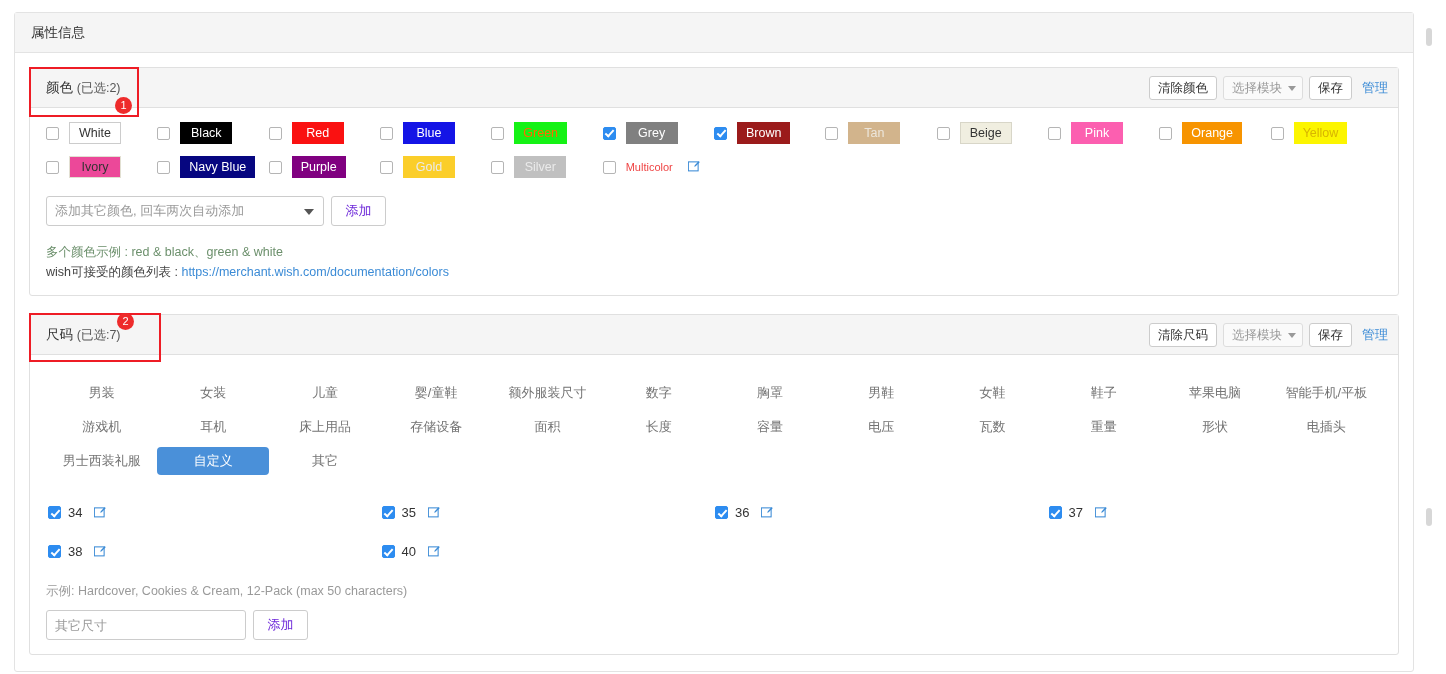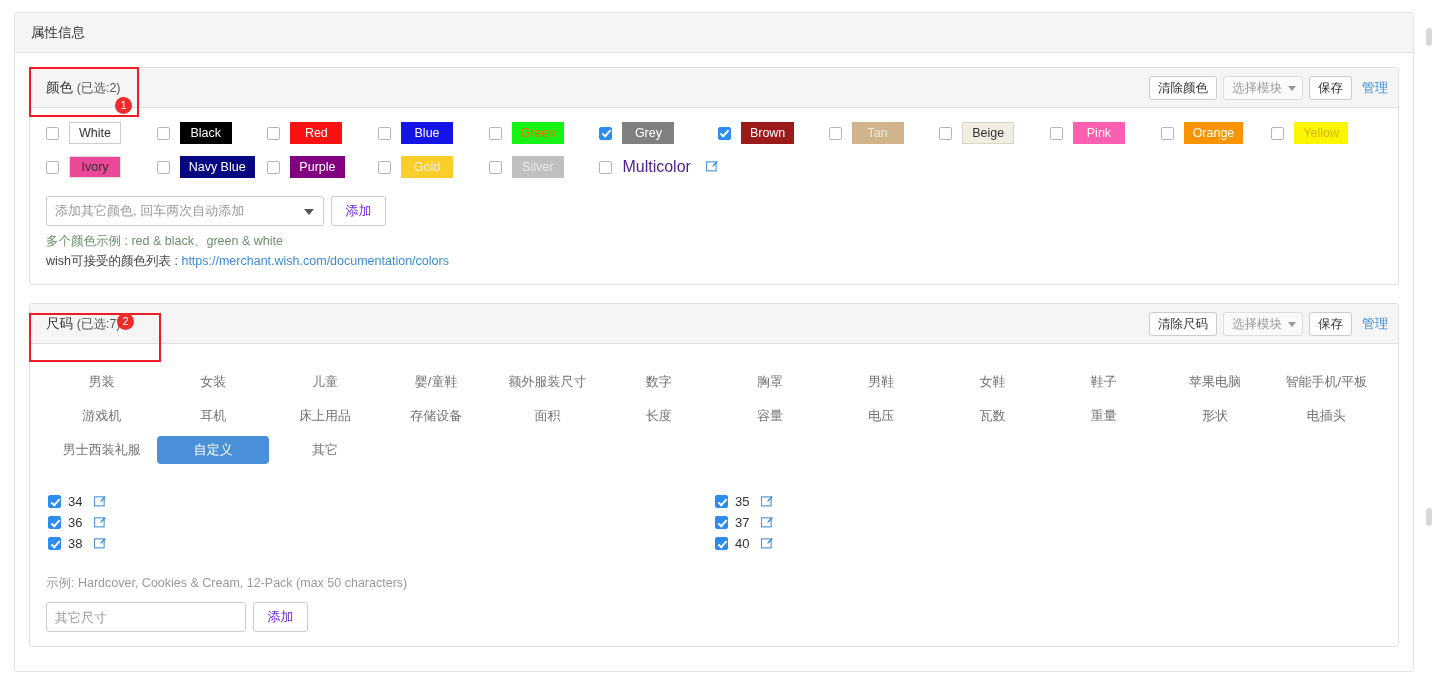--- a/index.html
+++ b/index.html
@@ -187,22 +187,22 @@
     text-align: center;
     font-size: 12.5px;
     padding: 2px 8px;
     box-sizing: border-box;
     line-height: 16px;
     border: 1px solid transparent;
     cursor: pointer;
     white-space: nowrap;
   }
   .plain-label {
-    font-size: 16px;
-    color: #4c1d95;
+    font-size: 11px;
+    color: #ef4444;
   }
   .edit-icon {
     display: inline-block;
     margin-left: 5px;
     color: #3b8bd6;
     font-size: 12px;
     line-height: 1;
     cursor: pointer;
   }
 
@@ -243,21 +243,21 @@
     min-width: 55px;
     border: 1px solid #ccc;
     border-radius: 3px;
     background: #fff;
     font-size: 13px;
     color: #6d28d9;
     font-family: "Liberation Sans", "DejaVu Sans", sans-serif;
     cursor: pointer;
   }
   .hint1 {
-    margin-top: 7px;
+    margin-top: 18px;
     font-size: 12.5px;
     color: #6b8f6b;
   }
   .hint2 {
     margin-top: 3px;
     font-size: 12.5px;
     color: #444;
   }
   .hint2 a { color: #3b8bd6; text-decoration: none; }
 
@@ -281,22 +281,22 @@
   .tab.active {
     background: #4a90d9;
     color: #fff;
     min-width: 84px;
     text-align: center;
   }
 
   
   .size-grid {
     display: grid;
-    grid-template-columns: repeat(2, 1fr);
-    row-gap: 6px;
+    grid-template-columns: repeat(4, 1fr);
+    row-gap: 24px;
     margin-top: 26px;
     padding-left: 2px;
   }
   .size-cell {
     display: flex;
     align-items: center;
     gap: 7px;
     font-size: 13px;
     color: #333;
   }

